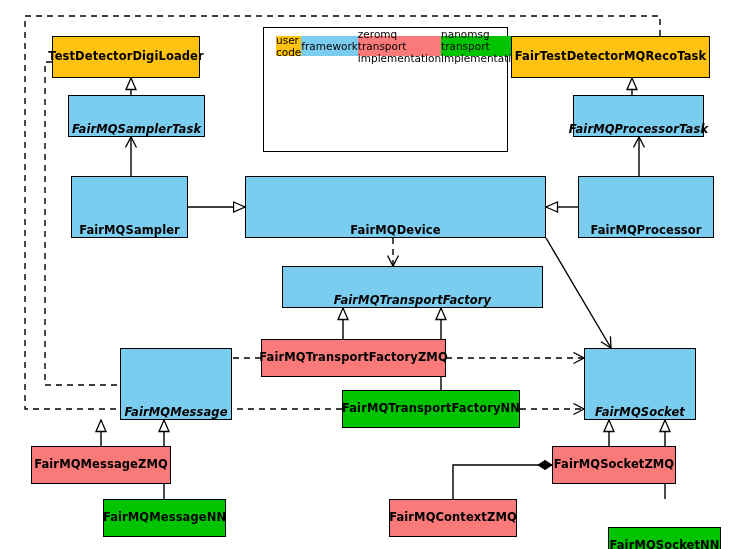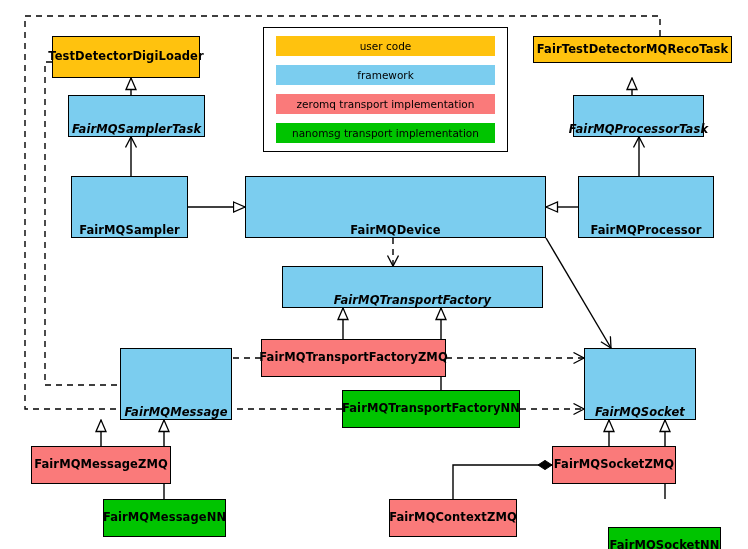--- a/index.html
+++ b/index.html
@@ -52,21 +52,21 @@
     position: absolute;
     left: 263px;
     top: 27px;
     width: 245px;
     height: 125px;
     box-sizing: border-box;
     background: #ffffff;
     border: 1.4px solid #000000;
     padding: 8px 12px;
     display: flex;
-    flex-direction: column;
+    flex-direction: row;
     justify-content: space-between;
   }
   .legend-row {
     height: 20px;
     display: flex;
     align-items: center;
     justify-content: center;
     font-size: 10.5px;
     font-weight: normal;
     color: #000000;
@@ -151,21 +151,21 @@
       <span>zeromq transport implementation</span>
     </div>
     <div class="legend-row nanomsg">
       <span>nanomsg transport implementation</span>
     </div>
   </div>
 
   <div class="node usercode" style="left:52px;  top:36px;  width:148px; height:42px;">
       <span>TestDetectorDigiLoader</span>
     </div>
-  <div class="node usercode" style="left:533px; top:36px;  width:199px; height:27px;">
+  <div class="node usercode" style="left:511px; top:36px;  width:199px; height:42px;">
       <span>FairTestDetectorMQRecoTask</span>
     </div>
   <div class="node framework abstract" style="left:68px;  top:95px;  width:137px; height:42px;">
       <span>FairMQSamplerTask</span>
     </div>
   <div class="node framework abstract" style="left:573px; top:95px;  width:131px; height:42px;">
       <span>FairMQProcessorTask</span>
     </div>
   <div class="node framework" style="left:71px;  top:176px; width:117px; height:62px;">
       <span>FairMQSampler</span>

